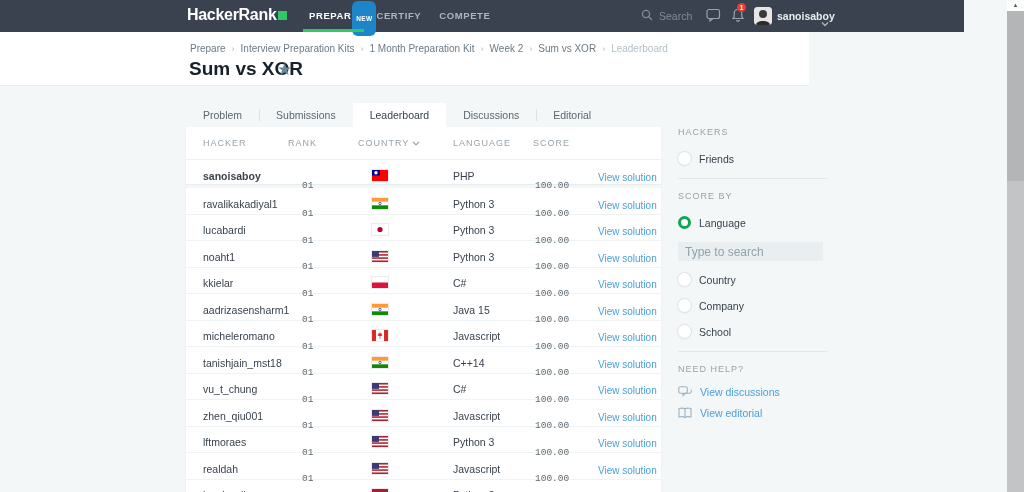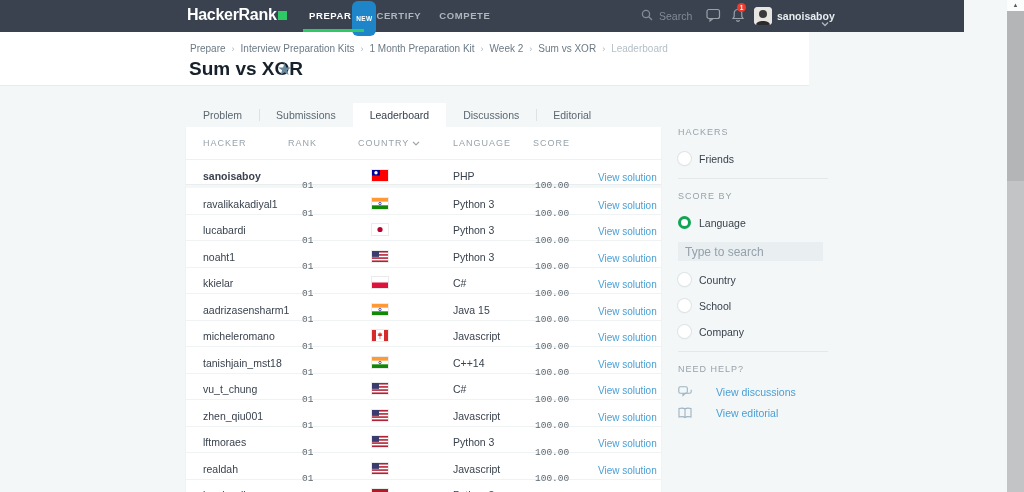--- a/index.html
+++ b/index.html
@@ -57,21 +57,21 @@
   
   .sidebar { position:absolute; left:678px; top:127px; width:150px; }
   .side-title { font-size:9px; letter-spacing:1px; color:#97a3ab; margin-bottom:12px; }
   .radio-row { display:flex; align-items:center; margin-bottom:7px; height:19px; cursor:pointer; }
   .radio { width:13px; height:13px; border-radius:50%; background:#ffffff; box-shadow:0 0 0 1px #dfe5e7, 0 1px 2px rgba(0,0,0,0.08); margin-right:8px; flex:none; }
   .radio.checked { box-shadow:none; border:3.5px solid #12a454; }
   .radio-label { font-size:10.5px; color:#39424e; }
   .side-divider { height:1px; background:#e3e8ea; margin:10px 0 12px 0; }
   .side-search { width:145px; height:19px; background:#e9eff1; border:none; outline:none; font-size:12px; color:#5b6770; padding:0 7px; margin:3px 0 9px 0; font-family:"Liberation Sans", sans-serif; }
   .side-search::placeholder { color:#93a1ab; }
-  .help-link { display:flex; align-items:center; margin-bottom:9px; cursor:pointer;gap:16px; }
+  .help-link { display:flex; align-items:center; margin-bottom:9px; cursor:pointer; }
   .help-link svg { margin-right:8px; flex:none; }
   .help-link a { font-size:10.5px; color:#4a9fd6; text-decoration:none; }
 
   
   .scrollbar { position:absolute; right:0; top:0; width:17px; height:492px; background:#c2c4c6; z-index:50; }
   .scroll-btn { position:absolute; top:0; left:0; width:17px; height:11px; background:#fbfcfc; color:#55595e; font-size:6px; text-align:center; line-height:11px; cursor:pointer; }
   .scroll-thumb { position:absolute; top:11px; left:0; width:17px; height:170px; background:#b3b5b7; cursor:pointer; }
 </style>
 </head>
 <body>
@@ -339,25 +339,25 @@
     <span class="radio checked"></span>
     <span class="radio-label">Language</span>
   </div>
   <input class="side-search" type="text" placeholder="Type to search" style="">
   <div class="radio-row">
     <span class="radio"></span>
     <span class="radio-label">Country</span>
   </div>
   <div class="radio-row">
     <span class="radio"></span>
+    <span class="radio-label">Company</span>
+  </div>
+  <div class="radio-row">
+    <span class="radio"></span>
     <span class="radio-label">School</span>
-  </div>
-  <div class="radio-row">
-    <span class="radio"></span>
-    <span class="radio-label">Company</span>
   </div>
   <div class="side-divider"></div>
   <div class="side-title">NEED HELP?</div>
   <div class="help-link">
     <svg width="14" height="12" viewBox="0 0 14 12">
         <rect x="0.8" y="0.8" width="8.5" height="6.5" rx="1.5" fill="none" stroke="#9db4c2" stroke-width="1.1"></rect>
         <path d="M5 7.3 L5 9.5 L7.3 7.3 L11.5 7.3 C12.4 7.3 13.2 6.6 13.2 5.7 L13.2 3.8" fill="none" stroke="#9db4c2" stroke-width="1.1"></path>
       </svg>
     <a>View discussions</a>
   </div>

